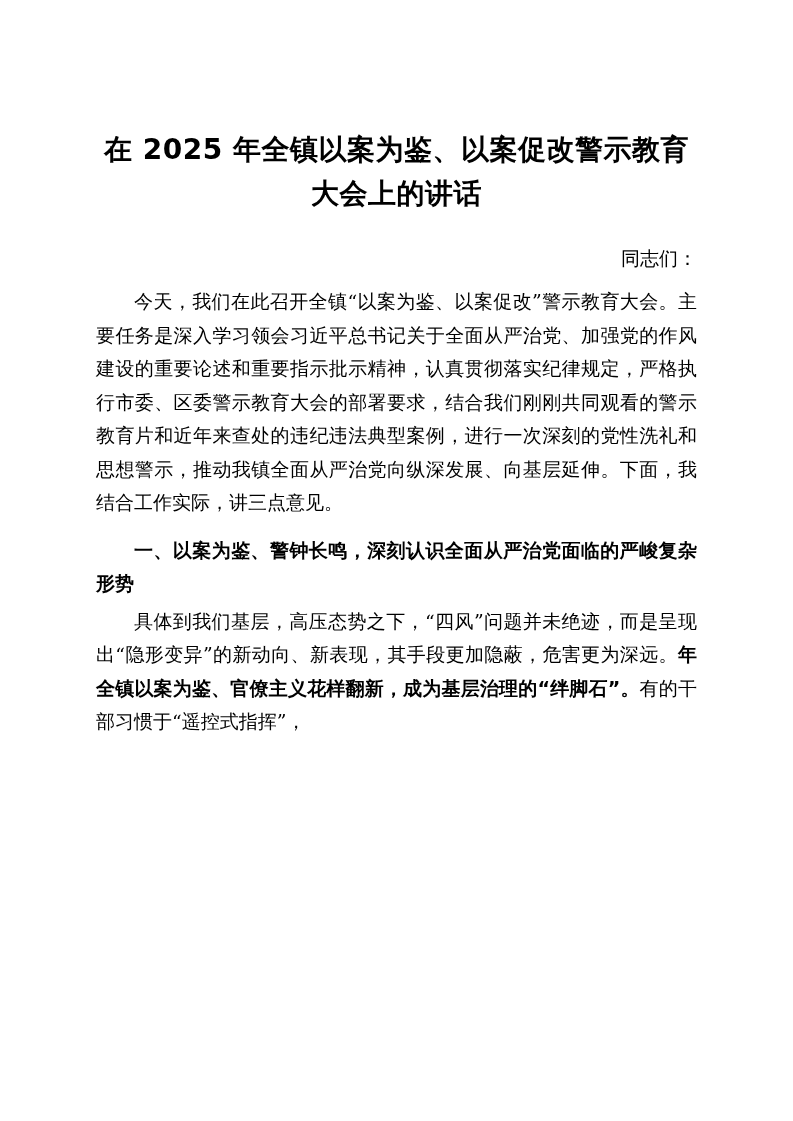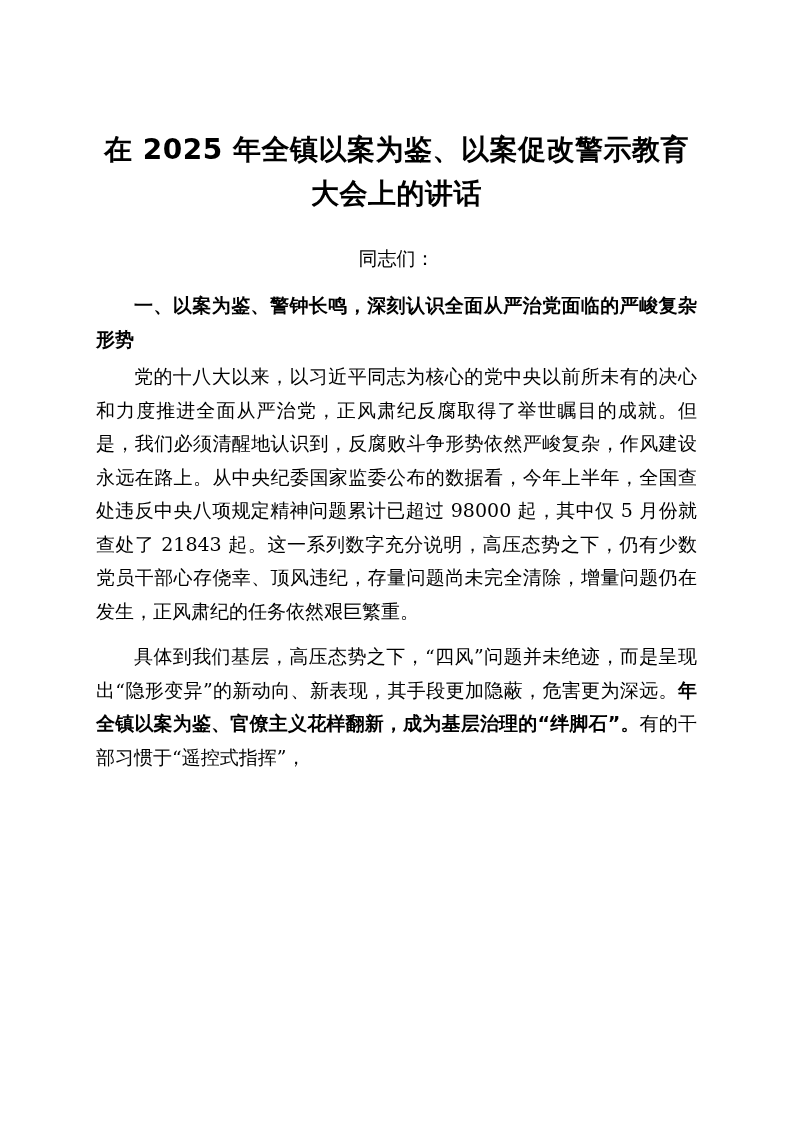--- a/index.html
+++ b/index.html
@@ -27,21 +27,21 @@
     font-size: 28px;
     line-height: 44px;
     text-align: center;
     letter-spacing: 0.5px;
     margin: 0 0 26px 0;
   }
   .salutation {
     font-size: 19px;
     line-height: 33px;
     margin: 16px 0 10px 0;
-    text-align: center;
+    text-align: right;
   }
   p.body-para {
     font-size: 19px;
     line-height: 33.5px;
     margin: 0 0 12px 0;
     text-align: justify;
     text-justify: inter-ideograph;
     text-indent: 2em;
   }
   p.heading-para {
@@ -61,22 +61,22 @@
 </style>
 </head>
 <body>
 
 <div class="page">
 
   <h1 class="doc-title">在 2025 年全镇以案为鉴、以案促改警示教育大会上的讲话</h1>
 
   <div class="salutation">同志们：</div>
 
+  <p class="body-para">今天，我们在此召开全镇“以案为鉴、以案促改”警示教育大会。主要任务是深入学习领会习近平总书记关于全面从严治党、加强党的作风建设的重要论述和重要指示批示精神，认真贯彻落实纪律规定，严格执行市委、区委警示教育大会的部署要求，结合我们刚刚共同观看的警示教育片和近年来查处的违纪违法典型案例，进行一次深刻的党性洗礼和思想警示，推动我镇全面从严治党向纵深发展、向基层延伸。下面，我结合工作实际，讲三点意见。</p>
 
   <p class="heading-para">一、以案为鉴、警钟长鸣，深刻认识全面从严治党面临的严峻复杂形势</p>
 
-  <p class="body-para">党的十八大以来，以习近平同志为核心的党中央以前所未有的决心和力度推进全面从严治党，正风肃纪反腐取得了举世瞩目的成就。但是，我们必须清醒地认识到，反腐败斗争形势依然严峻复杂，作风建设永远在路上。从中央纪委国家监委公布的数据看，今年上半年，全国查处违反中央八项规定精神问题累计已超过 98000 起，其中仅 5 月份就查处了 21843 起。这一系列数字充分说明，高压态势之下，仍有少数党员干部心存侥幸、顶风违纪，存量问题尚未完全清除，增量问题仍在发生，正风肃纪的任务依然艰巨繁重。</p>
 
   <p class="body-para">
     <span>具体到我们基层，高压态势之下，“四风”问题并未绝迹，而是呈现出“隐形变异”的新动向、新表现，其手段更加隐蔽，危害更为深远。</span><span class="inline-bold">年全镇以案为鉴、官僚主义花样翻新，成为基层治理的“绊脚石”。</span><span>有的干部习惯于“遥控式指挥”，</span>
   </p>
 
 </div>
 
 </body></html>

